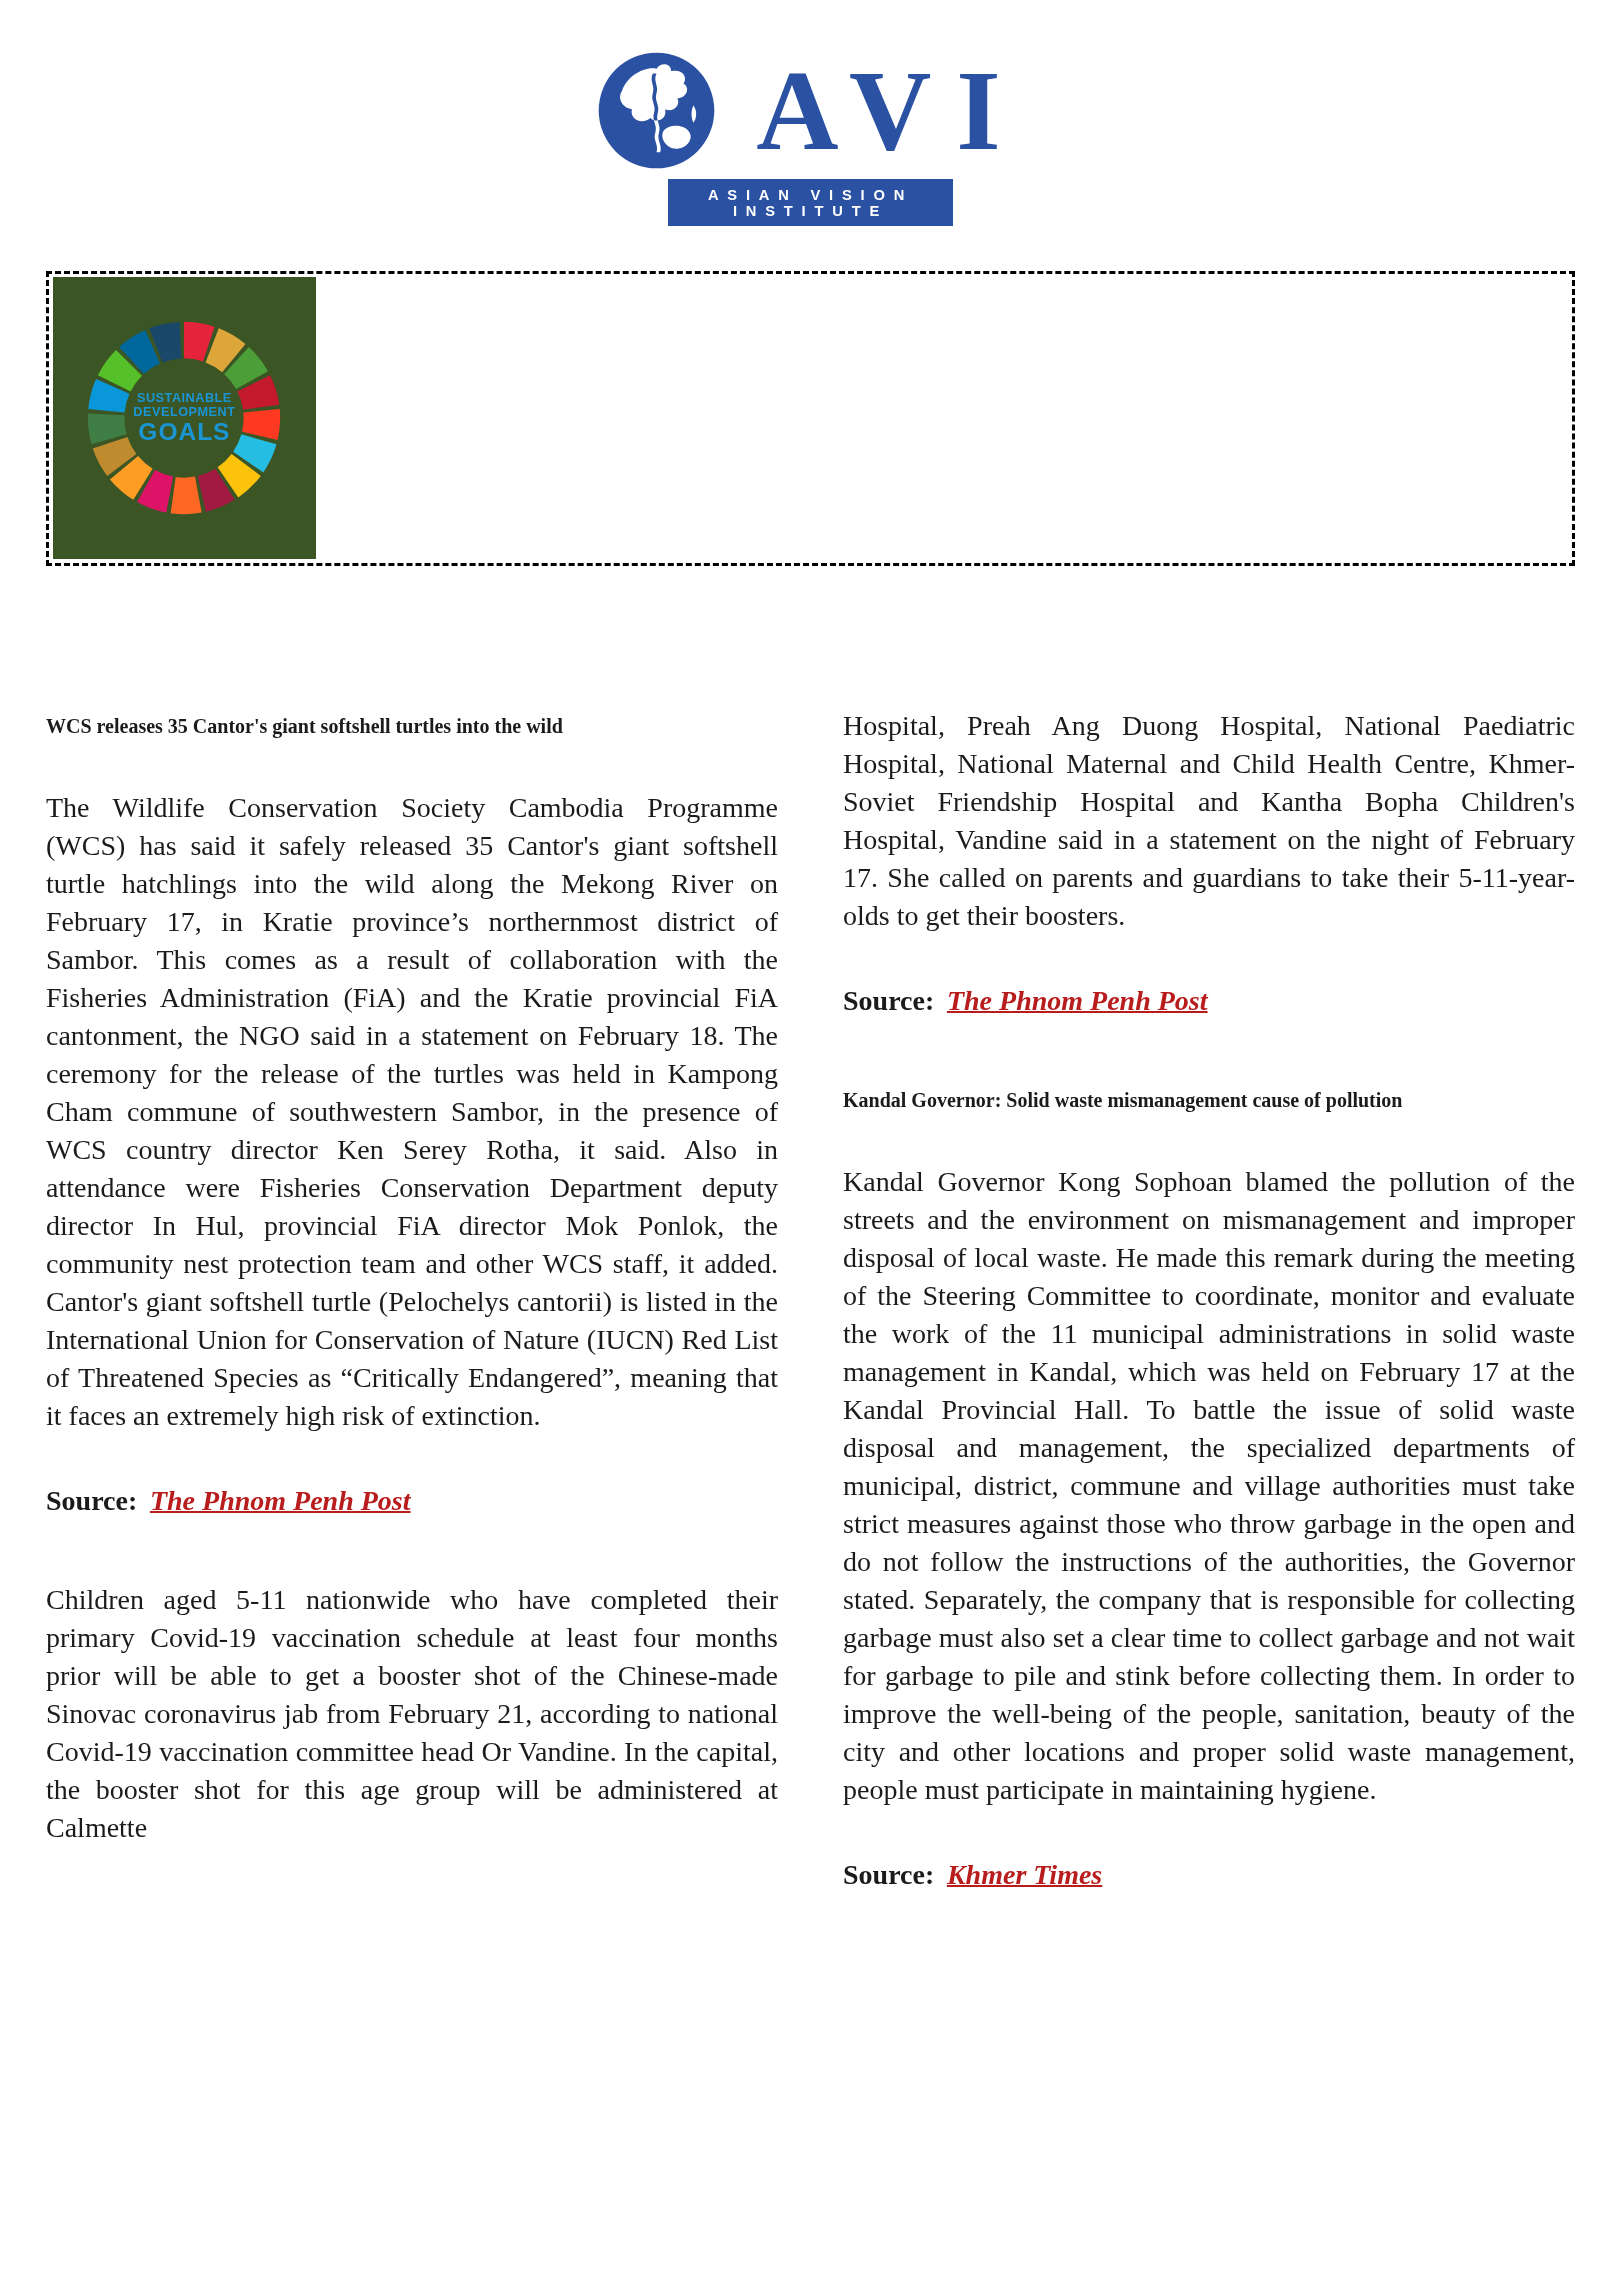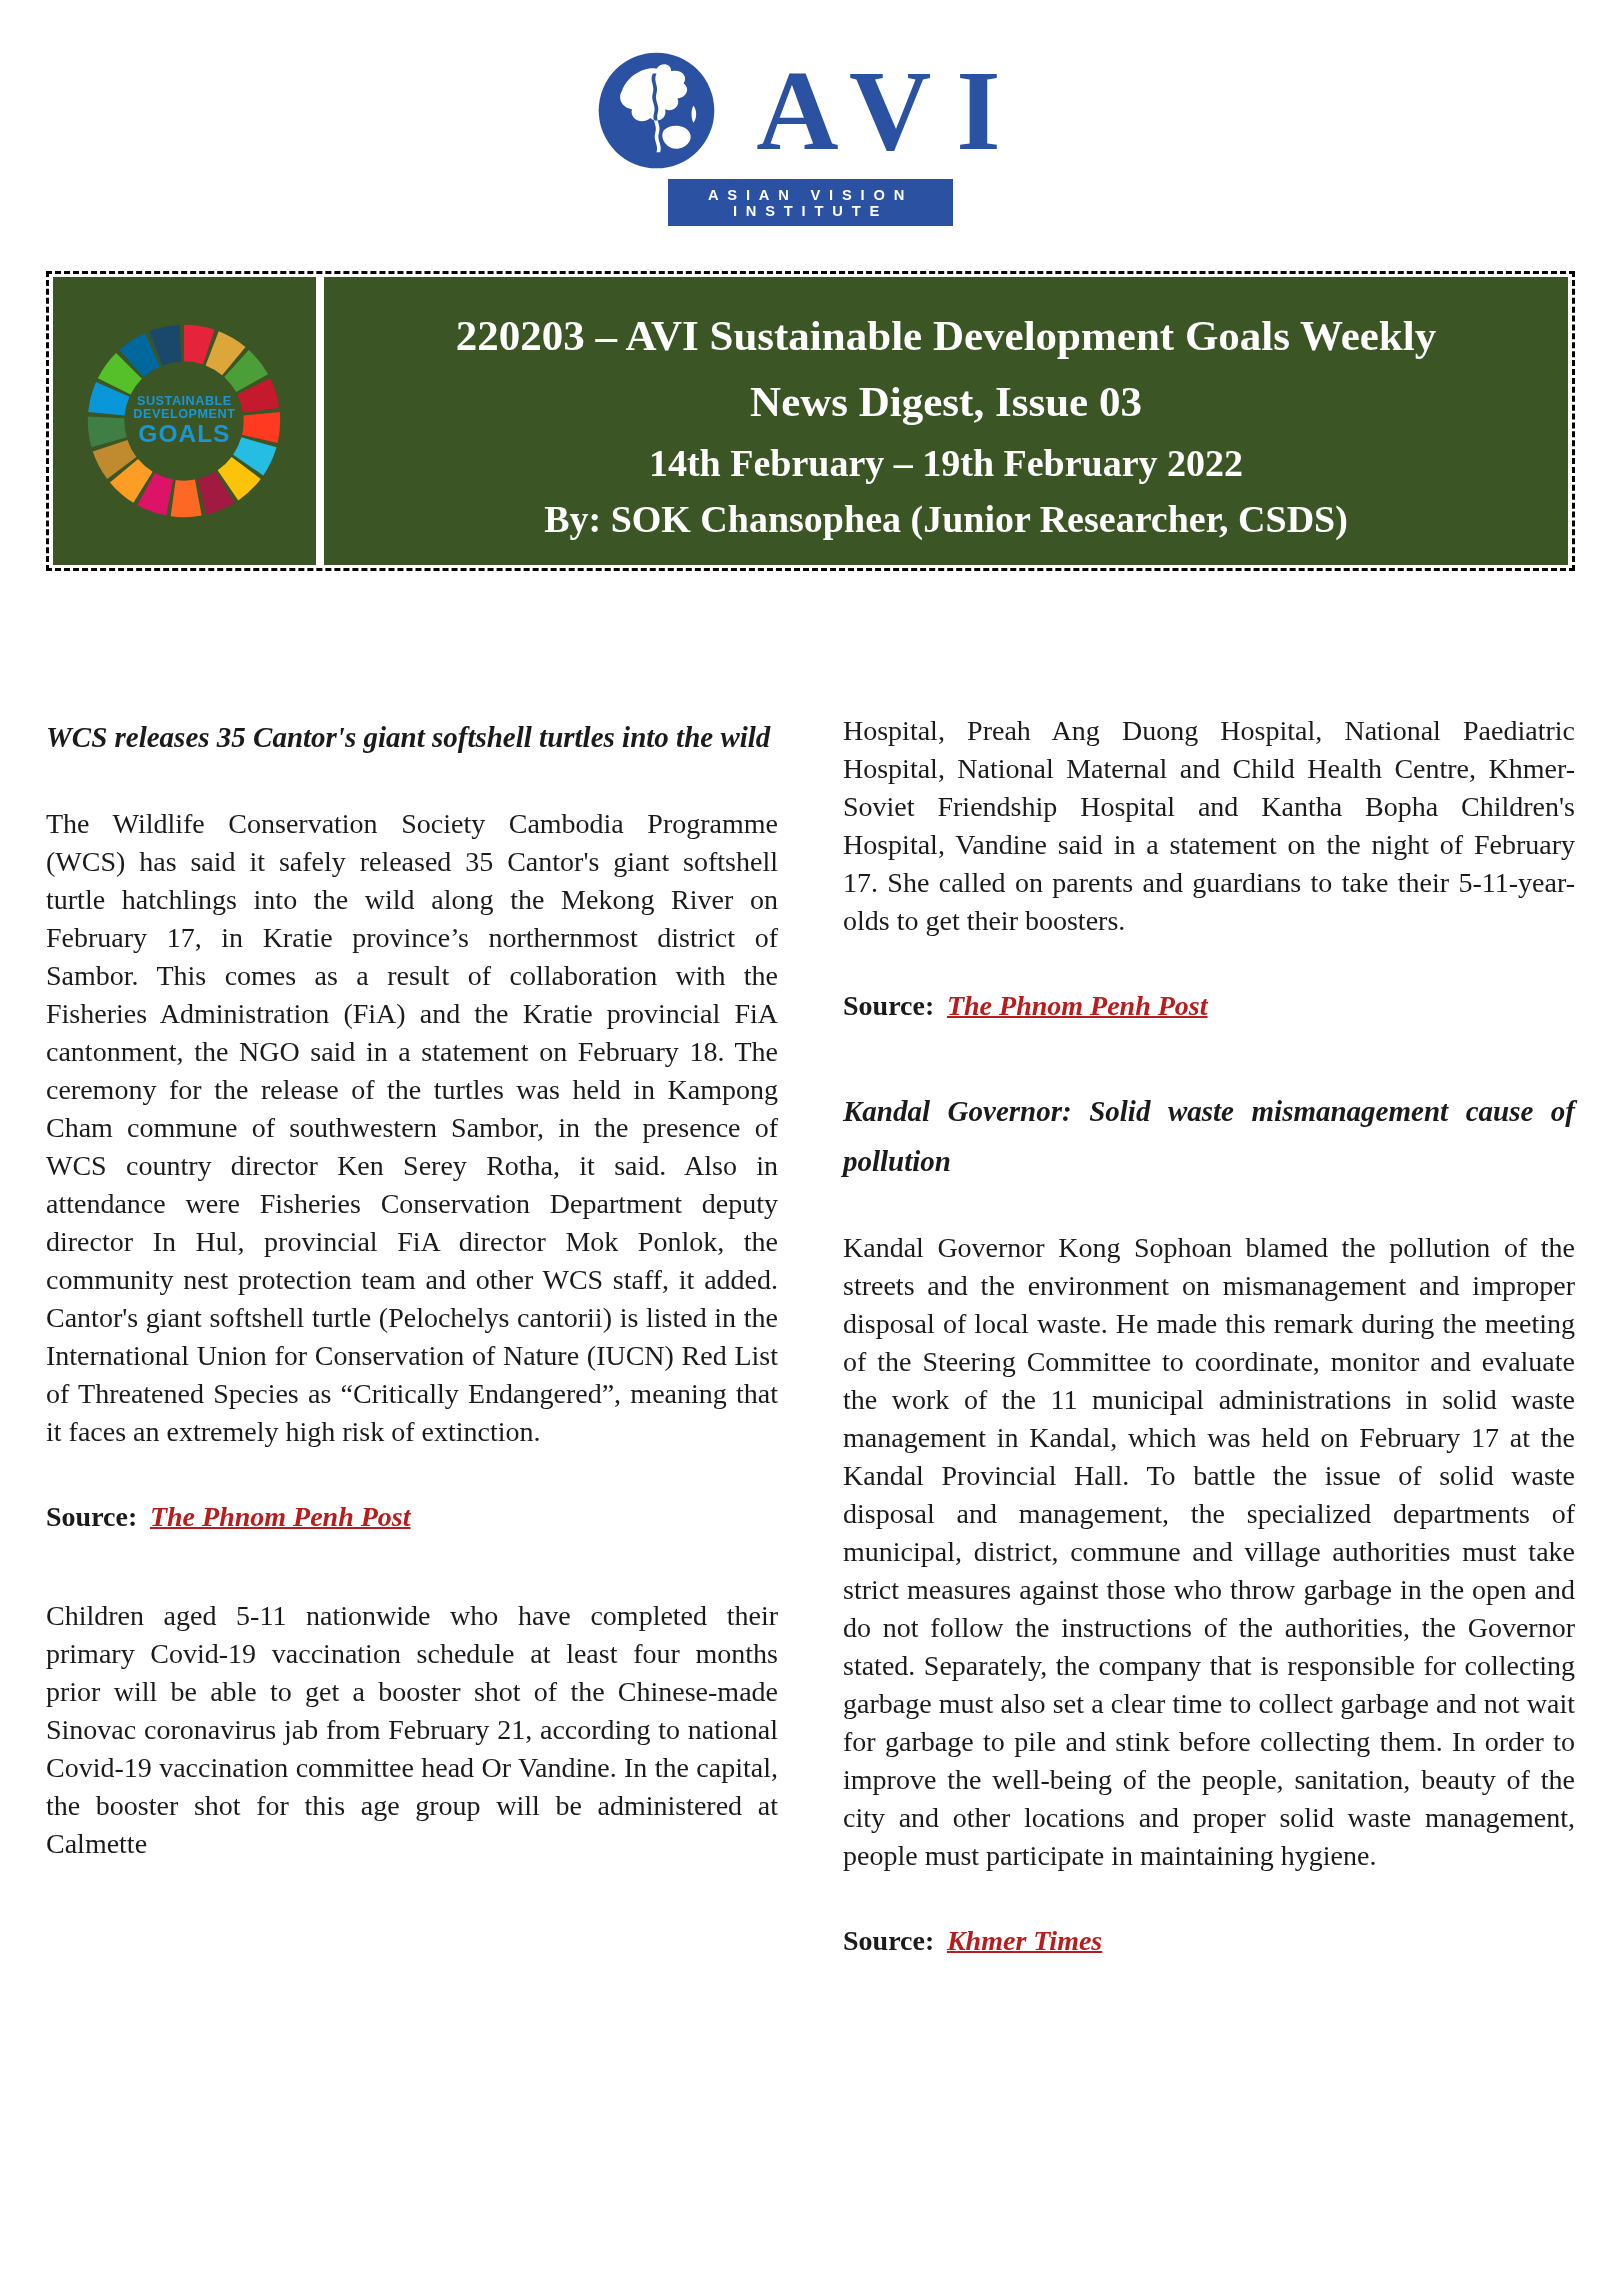--- a/index.html
+++ b/index.html
@@ -47,21 +47,21 @@
   .b-title{font-size:43px;font-weight:bold;line-height:66px;}
   .b-sub{font-size:38px;font-weight:bold;line-height:56px;}
   .b-sub:first-of-type{margin-top:9.8px;}
   
   .columns{
     display:flex;gap:65px;margin:141px 46px 0;
     font-size:28px;line-height:38px;text-align:justify;
   }
   .col{flex:1;min-width:0;}
   .col h3{
-    font-size:29px;font-weight:bold;line-height:50px;margin:0 0 43px;font-style:italic;
+    font-size:20px;font-weight:bold;line-height:39px;margin:0 0 43px;
   }
   .col p{margin:0 0 47px;}
   .col p.source{margin:13.7px 0 61px;font-weight:bold;text-align:left;}
   .src-label{color:#1b1b1b;margin-right:12.7px;}
   .src-link{
     color:#b91c1c;font-weight:bold;font-style:italic;
     text-decoration:underline;text-decoration-thickness:2px;
   }
 </style>
 </head>
@@ -105,26 +105,20 @@
               <path d="M37.63 31.10 A100 100 0 0 1 64.68 13.49 L80.00 48.26 A62 62 0 0 0 63.23 59.18 Z" fill="#00689D"></path>
               <path d="M68.88 11.75 A100 100 0 0 1 100.46 5.10 L102.19 43.06 A62 62 0 0 0 82.60 47.19 Z" fill="#19486A"></path>
             </svg>
           <div class="sdg-center">
             <div class="sdg-l1">SUSTAINABLE</div>
             <div class="sdg-l2">DEVELOPMENT</div>
             <div class="sdg-l3">GOALS</div>
           </div>
         </div>
       </div>
-      <div class="banner-main">
-        <div class="b-title">220203 – AVI Sustainable Development Goals Weekly</div>
-        <div class="b-title">News Digest, Issue 03</div>
-        <div class="b-sub">14th February – 19th February 2022</div>
-        <div class="b-sub">By: SOK Chansophea (Junior Researcher, CSDS)</div>
-      </div>
     </div>
   </section>
 
   <main class="columns">
 
     <div class="col">
       <h3>WCS releases 35 Cantor's giant softshell turtles into the wild</h3>
       <p>The Wildlife Conservation Society Cambodia Programme (WCS) has said it safely released 35 Cantor's giant softshell turtle hatchlings into the wild along the Mekong River on February 17, in Kratie province’s northernmost district of Sambor. This comes as a result of collaboration with the Fisheries Administration (FiA) and the Kratie provincial FiA cantonment, the NGO said in a statement on February 18. The ceremony for the release of the turtles was held in Kampong Cham commune of southwestern Sambor, in the presence of WCS country director Ken Serey Rotha, it said. Also in attendance were Fisheries Conservation Department deputy director In Hul, provincial FiA director Mok Ponlok, the community nest protection team and other WCS staff, it added. Cantor's giant softshell turtle (Pelochelys cantorii) is listed in the International Union for Conservation of Nature (IUCN) Red List of Threatened Species as “Critically Endangered”, meaning that it faces an extremely high risk of extinction.</p>
       <p class="source">
         <span class="src-label">Source:</span><a class="src-link" href="#">The Phnom Penh Post</a>

